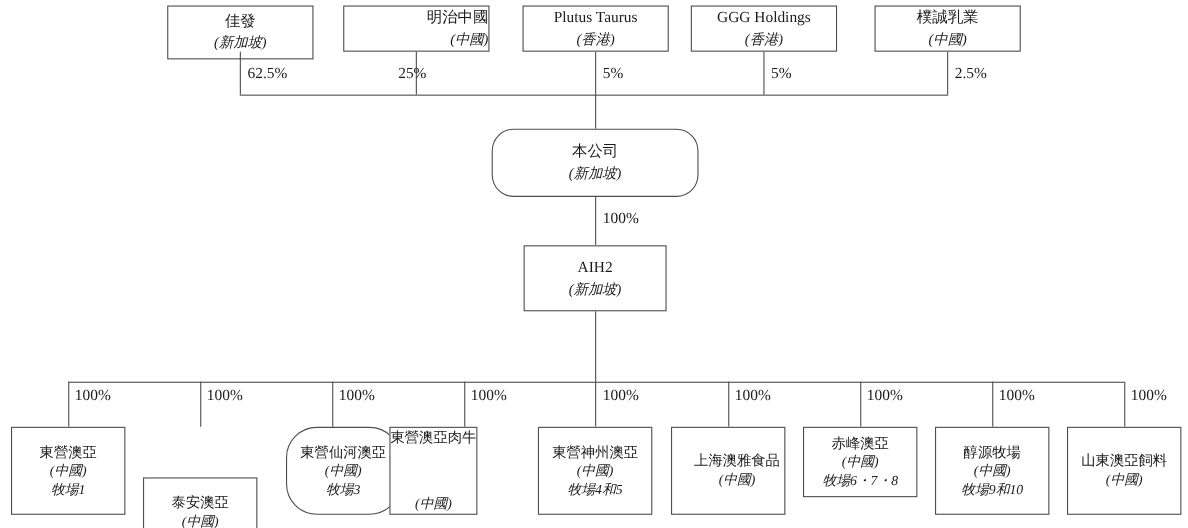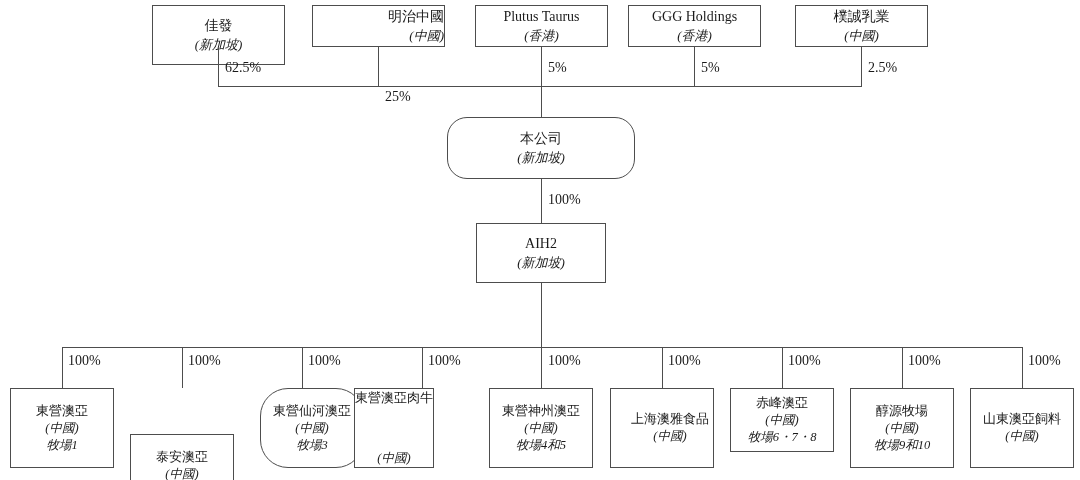--- a/index.html
+++ b/index.html
@@ -44,21 +44,21 @@
     position: absolute;
     font-size: 14px;
     white-space: nowrap;
   }
 </style>
 </head>
 <body>
 
 <div class="canvas">
 
-  <div class="box" style="left:152px; top:5px; width:133px; height:60px;">
+  <div class="box" style="left:152px; top:5px; width:133px; height:49px;">
     <div class="name">佳發</div>
     <div class="loc">(新加坡)</div>
   </div>
   <div class="box" style="left:312px; top:5px; width:133px; height:42px;align-items:flex-end;">
     <div class="name">明治中國</div>
     <div class="loc">(中國)</div>
   </div>
   <div class="box" style="left:475px; top:5px; width:133px; height:42px;">
     <div class="name">Plutus Taurus</div>
     <div class="loc">(香港)</div>
@@ -72,21 +72,21 @@
     <div class="loc">(中國)</div>
   </div>
 
   <div class="vline" style="left:218px; top:47px; height:39px;"></div>
   <div class="vline" style="left:378px; top:47px; height:39px;"></div>
   <div class="vline" style="left:541px; top:47px; height:39px;"></div>
   <div class="vline" style="left:694px; top:47px; height:39px;"></div>
   <div class="vline" style="left:861px; top:47px; height:39px;"></div>
 
   <div class="pct" style="left:225px; top:60px;">62.5%</div>
-  <div class="pct" style="left:385px; top:60px;margin-top:29px;">25%</div>
+  <div class="pct" style="left:362px; top:60px;">25%</div>
   <div class="pct" style="left:548px; top:60px;">5%</div>
   <div class="pct" style="left:701px; top:60px;">5%</div>
   <div class="pct" style="left:868px; top:60px;">2.5%</div>
 
   <div class="hline" style="left:218px; top:86px; width:644px;"></div>
 
   <div class="vline" style="left:541px; top:86px; height:31px;"></div>
 
   <div class="box" style="left:447px; top:117px; width:188px; height:62px;border-radius:20px;">
     <div class="name">本公司</div>

